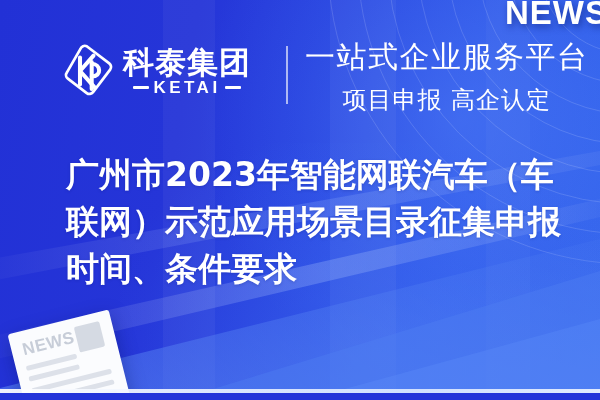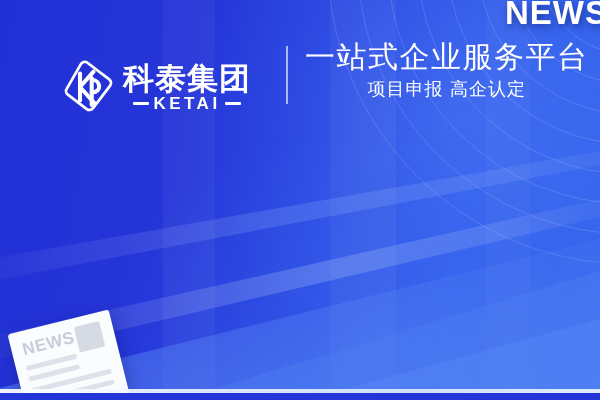--- a/index.html
+++ b/index.html
@@ -56,21 +56,21 @@
     position:absolute; left:505px; top:-4px;
     font-size:33px; font-weight:bold; letter-spacing:1px;
     color:#ffffff; line-height:1;
     text-shadow:2px 3px 7px rgba(10,25,110,.55);
     font-family:"Liberation Sans","DejaVu Sans",sans-serif;
   }
 
   
   .header { position:absolute; left:0; top:38px; width:600px; height:74px; }
 
-  .logo-wrap { position:absolute; left:62px; top:20px; display:flex; align-items:center; }
+  .logo-wrap { position:absolute; left:62px; top:4px; display:flex; align-items:center; }
 
   .logo-mark { width:54px; height:58px; flex:0 0 auto; }
   .logo-mark svg { display:block; width:100%; height:100%; }
 
   .logo-words { margin-left:7px; }
   .logo-cn {
     font-size:31px; font-weight:bold; color:#fff;
     letter-spacing:1px; line-height:1.04;
     font-family:"DejaVu Sans","Liberation Sans",sans-serif;
     white-space:nowrap;
@@ -90,22 +90,22 @@
     background:rgba(255,255,255,.62);
   }
 
   .subtitle-wrap { position:absolute; left:305px; top:2px;text-align:center; }
   .sub-main {
     font-size:30px; color:#fff; line-height:1.12;
     letter-spacing:1.5px; white-space:nowrap;
     font-family:"DejaVu Sans","Liberation Sans",sans-serif;
   }
   .sub-sub {
-    font-size:18px; color:#fff; line-height:1.2;
-    letter-spacing:1px; margin-top:4px; white-space:nowrap;
+    font-size:24px; color:#fff; line-height:1.2;
+    letter-spacing:1px; margin-top:12px; white-space:nowrap;
     font-family:"DejaVu Sans","Liberation Sans",sans-serif;
   }
 
   
   .headline {
     position:absolute; left:66px; top:152px; width:510px;
     font-size:33px; font-weight:bold; color:#ffffff;
     line-height:1.42; letter-spacing:0px;
     font-family:"DejaVu Sans","Liberation Sans",sans-serif;
     text-shadow:0 1px 3px rgba(10,25,110,.22);
@@ -222,20 +222,21 @@
     </div>
 
     <div class="divider"></div>
 
     <div class="subtitle-wrap">
       <div class="sub-main">一站式企业服务平台</div>
       <div class="sub-sub">项目申报 高企认定</div>
     </div>
   </div>
 
+  <div class="headline">广州市2023年智能网联汽车（车联网）示范应用场景目录征集申报时间、条件要求</div>
 
   <div class="paper">
     <div class="paper-sheet"></div>
     <div class="paper-news">NEWS</div>
     <div class="paper-thumb"></div>
     <div class="paper-line pl1"></div>
     <div class="paper-line pl2"></div>
     <div class="paper-line pl3"></div>
     <div class="paper-line pl4"></div>
     <div class="paper-line pl5"></div>

